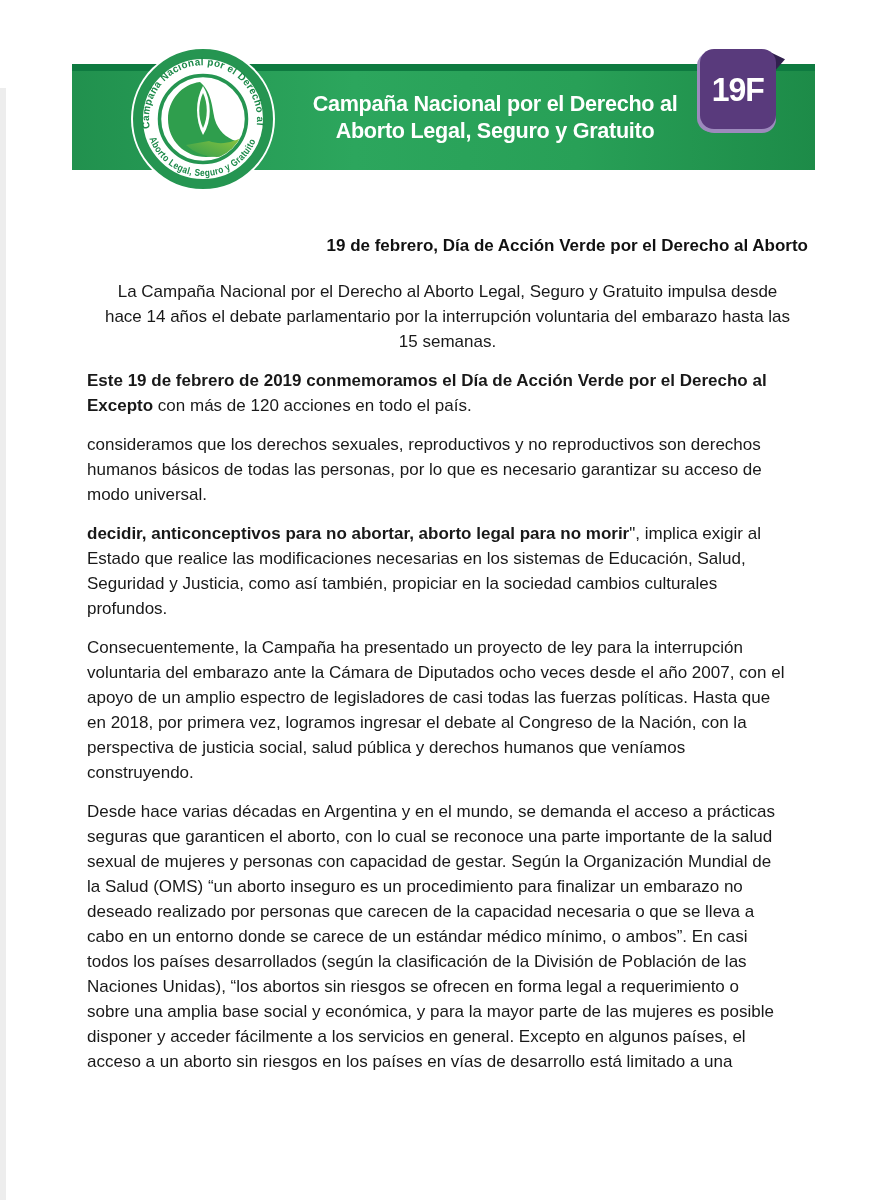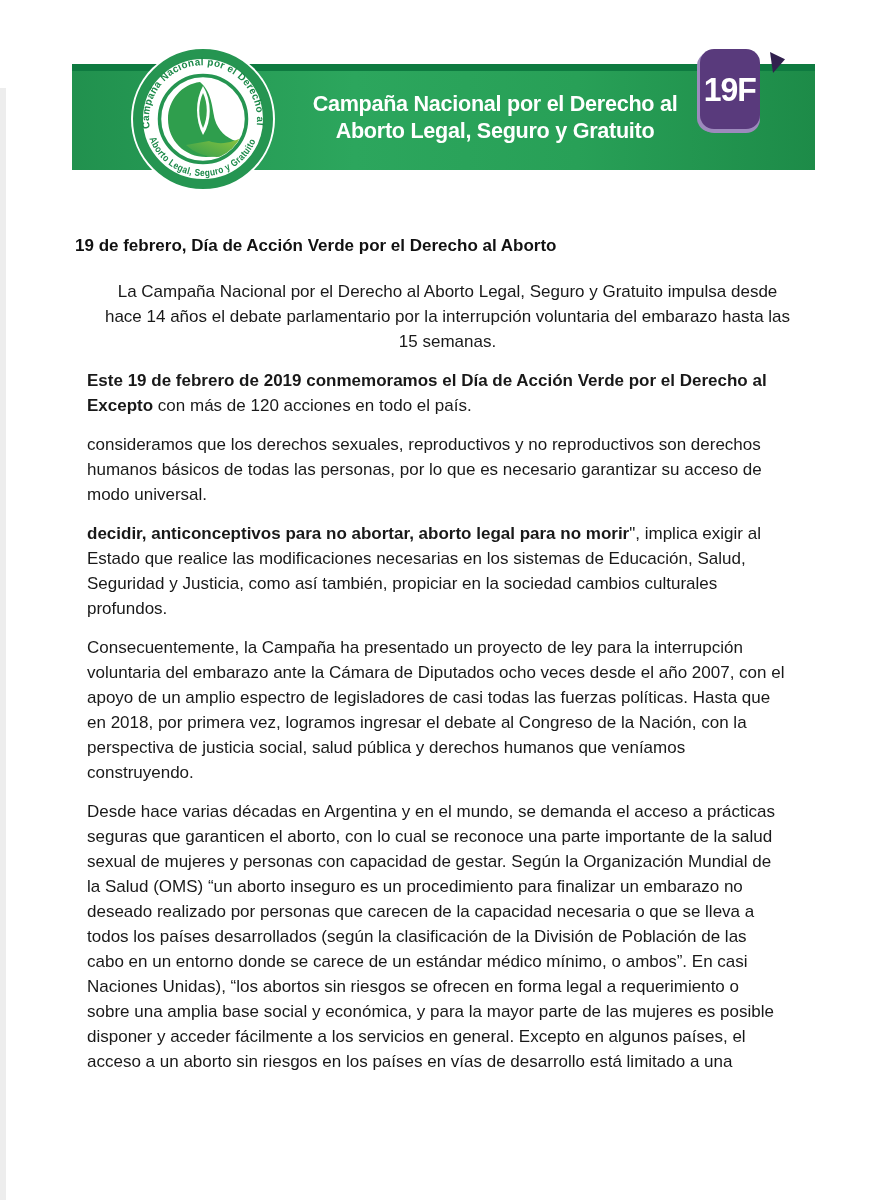--- a/index.html
+++ b/index.html
@@ -28,40 +28,40 @@
     font-size:22.5px;line-height:27px;letter-spacing:-0.3px;
     transform:scaleX(0.96);
     white-space:nowrap;
   }
   .badge-notch{
     position:absolute;left:770px;top:52px;width:15px;height:21px;z-index:2;
     background:#31204e;
     clip-path:polygon(0 0,100% 35%,20% 100%);
   }
   .badge{
-    position:absolute;left:700px;top:49px;width:60px;height:80px;z-index:3;
+    position:absolute;left:700px;top:49px;width:76px;height:80px;z-index:3;
     background:#593a7c;border-radius:14px;
     box-shadow:-3px 3px 0 #9d8abd,0 4px 0 #9d8abd;
     display:flex;align-items:center;justify-content:center;
   }
   .badge span{
     color:#ffffff;font-weight:bold;font-size:34px;letter-spacing:-1px;
     transform:scaleX(0.94);
   }
   .logo{
     position:absolute;left:130px;top:46px;width:146px;height:146px;z-index:4;
   }
   
   main{
     position:absolute;left:75px;top:233px;width:733px;
     font-size:17px;line-height:25px;color:#191919;
   }
   .doc-title{
     font-size:17px;line-height:25px;font-weight:bold;color:#111111;
-    text-align:left;margin:0 0 21px 0;
+    text-align:right;margin:0 0 21px 0;
   }
   main p{margin:0 0 14px 12px;}
   main p.center{text-align:center;}
   .line{display:block;white-space:nowrap;}
   main b{font-weight:bold;}
 </style>
 </head>
 <body>
 
 <div class="scan-edge"></div>
@@ -141,20 +141,20 @@
       <span class="line"><span>en 2018, por primera vez, logramos ingresar el debate al Congreso de la Nación, con la</span></span>
       <span class="line"><span>perspectiva de justicia social, salud pública y derechos humanos que veníamos</span></span>
       <span class="line"><span>construyendo.</span></span>
     </p>
     <p>
       <span class="line"><span>Desde hace varias décadas en Argentina y en el mundo, se demanda el acceso a prácticas</span></span>
       <span class="line"><span>seguras que garanticen el aborto, con lo cual se reconoce una parte importante de la salud</span></span>
       <span class="line"><span>sexual de mujeres y personas con capacidad de gestar. Según la Organización Mundial de</span></span>
       <span class="line"><span>la Salud (OMS) “un aborto inseguro es un procedimiento para finalizar un embarazo no</span></span>
       <span class="line"><span>deseado realizado por personas que carecen de la capacidad necesaria o que se lleva a</span></span>
+      <span class="line"><span>cabo en un entorno donde se carece de un estándar médico mínimo, o ambos”. En casi</span></span>
       <span class="line"><span>todos los países desarrollados (según la clasificación de la División de Población de las</span></span>
-      <span class="line"><span>cabo en un entorno donde se carece de un estándar médico mínimo, o ambos”. En casi</span></span>
       <span class="line"><span>Naciones Unidas), “los abortos sin riesgos se ofrecen en forma legal a requerimiento o</span></span>
       <span class="line"><span>sobre una amplia base social y económica, y para la mayor parte de las mujeres es posible</span></span>
       <span class="line"><span>disponer y acceder fácilmente a los servicios en general. Excepto en algunos países, el</span></span>
       <span class="line"><span>acceso a un aborto sin riesgos en los países en vías de desarrollo está limitado a una</span></span>
     </p>
   </main>
 
 </body></html>

